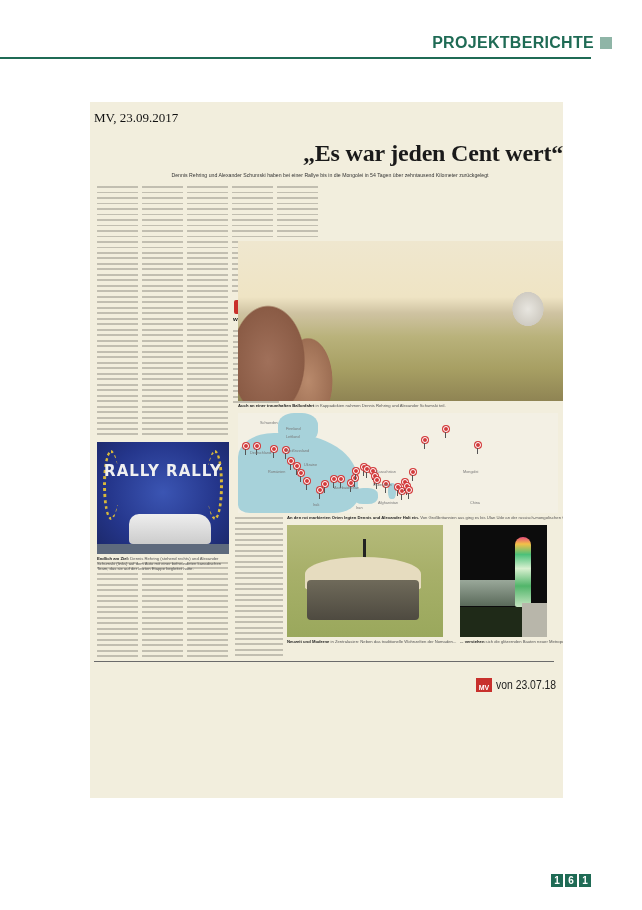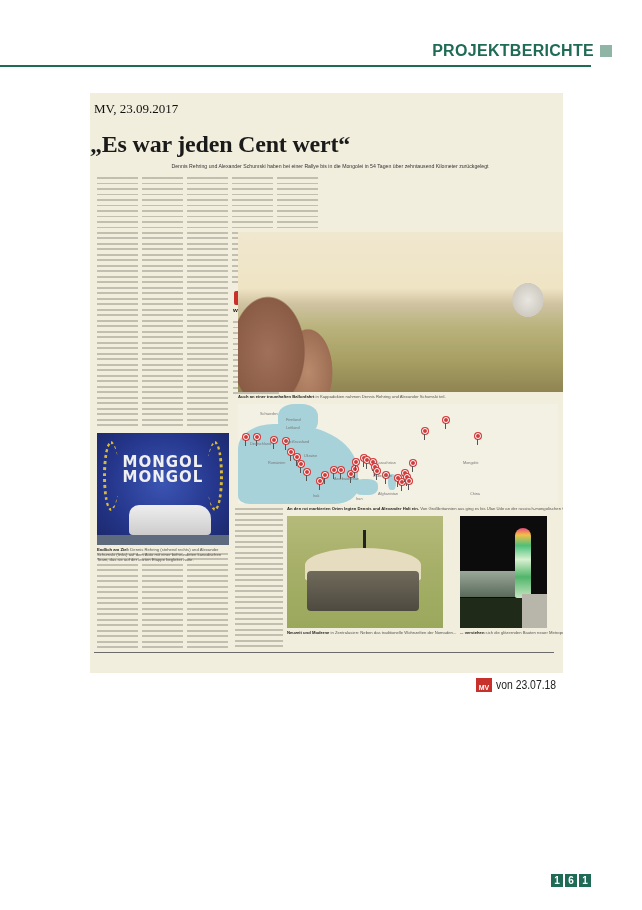--- a/index.html
+++ b/index.html
@@ -1,26 +1,26 @@
 <!DOCTYPE html>
 <html><head>
 <meta charset="utf-8">
 <style>
   * { box-sizing: border-box; margin: 0; padding: 0; }
   html, body { width: 642px; height: 910px; background: #ffffff; overflow: hidden; }
   body { position: relative; font-family: "Liberation Serif", serif; }
 
-  .page-header { position: absolute; left: 0; top: 12px; width: 642px; height: 60px; }
+  .page-header { position: absolute; left: 0; top: 4px; width: 642px; height: 60px; }
   .section-title { position: absolute; right: 48px; top: 30px; font-family: "Liberation Sans", sans-serif; font-weight: bold; font-size: 16px; letter-spacing: 0.3px; color: #1f6b55; }
   .section-square { position: absolute; right: 30px; top: 33px; width: 12px; height: 12px; background: #8fb5a7; }
   .header-rule { position: absolute; left: 0; top: 53px; width: 591px; height: 2px; background: #1f6b55; }
 
-  .clipping { position: absolute; left: 90px; top: 93px; width: 473px; height: 580px; background: #f2eedd; overflow: hidden; }
+  .clipping { position: absolute; left: 90px; top: 102px; width: 473px; height: 696px; background: #f2eedd; overflow: hidden; }
   .clip-source { position: absolute; left: 4px; top: 8px; font-size: 13px; color: #111; }
-  .headline { position: absolute; left: 0; width: 473px; top: 38px; text-align: left; font-size: 24px; font-weight: bold; color: #1a1a1a; letter-spacing: -0.2px; }
+  .headline { position: absolute; left: 0; width: 473px; top: 38px; text-align: right; font-size: 24px; font-weight: bold; color: #1a1a1a; letter-spacing: -0.2px; }
   .subhead { position: absolute; left: 20px; width: 440px; top: 70px; text-align: center; font-family: "Liberation Sans", sans-serif; font-size: 5.2px; color: #333; white-space: nowrap; }
 
   .col { position: absolute; font-family: "Liberation Sans", sans-serif; font-size: 4.2px; line-height: 5.5px; color: #6b6b6b; text-align: justify; overflow: hidden; }
   .col-lines { width: 100%; height: 100%;
     background-image: repeating-linear-gradient(to bottom, #9a978c 0px, #9a978c 1.6px, transparent 1.6px, transparent 5.5px); opacity: 0.55; }
 
   .photo { position: absolute; overflow: hidden; }
   .photo-cappadocia { left: 148px; top: 139px; width: 330px; height: 160px;
     background:
       radial-gradient(ellipse 60px 90px at 30px 120px, #a0705a 0%, #8a5b45 60%, transparent 62%),
@@ -125,21 +125,21 @@
   <div class="mv-fotos">Fotos</div>
   <div class="mv-fotos-sub">auf MV-digital</div>
   <div class="mv-url">www.mv-online.de</div>
 
   <div class="photo photo-cappadocia"></div>
   <div class="caption" style="left:148px; top:301px;"><b>Auch an einer traumhaften Ballonfahrt</b><span> in Kappadokien nahmen Dennis Rehring und Alexander Schumski teil.</span></div>
 
   <div class="photo photo-rally">
     <div class="laurel l"></div>
     <div class="laurel r"></div>
-    <div class="rally-title">MONGOL MONGOL</div>
+    <div class="rally-title">RALLY RALLY</div>
     <div class="rally-car"></div>
     <div class="rally-floor"></div>
   </div>
   <div class="caption" style="left:7px; top:454px; width:132px; white-space:normal; line-height:5px;"><b>Endlich am Ziel:</b><span> Dennis Rehring (stehend rechts) und Alexander Schumski (links) auf dem Auto mit einer befreundeten kanadischen Team, das sie auf der letzten Etappe begleitet hatte.</span></div>
 
   <div class="map">
     <div class="sea" style="left:0; top:20px; width:120px; height:80px; border-radius:30% 60% 20% 10%;"></div>
     <div class="sea" style="left:40px; top:0; width:40px; height:30px;"></div>
     <div class="sea" style="left:115px; top:75px; width:25px; height:16px;"></div>
     <div class="sea" style="left:150px; top:70px; width:8px; height:16px;"></div>

